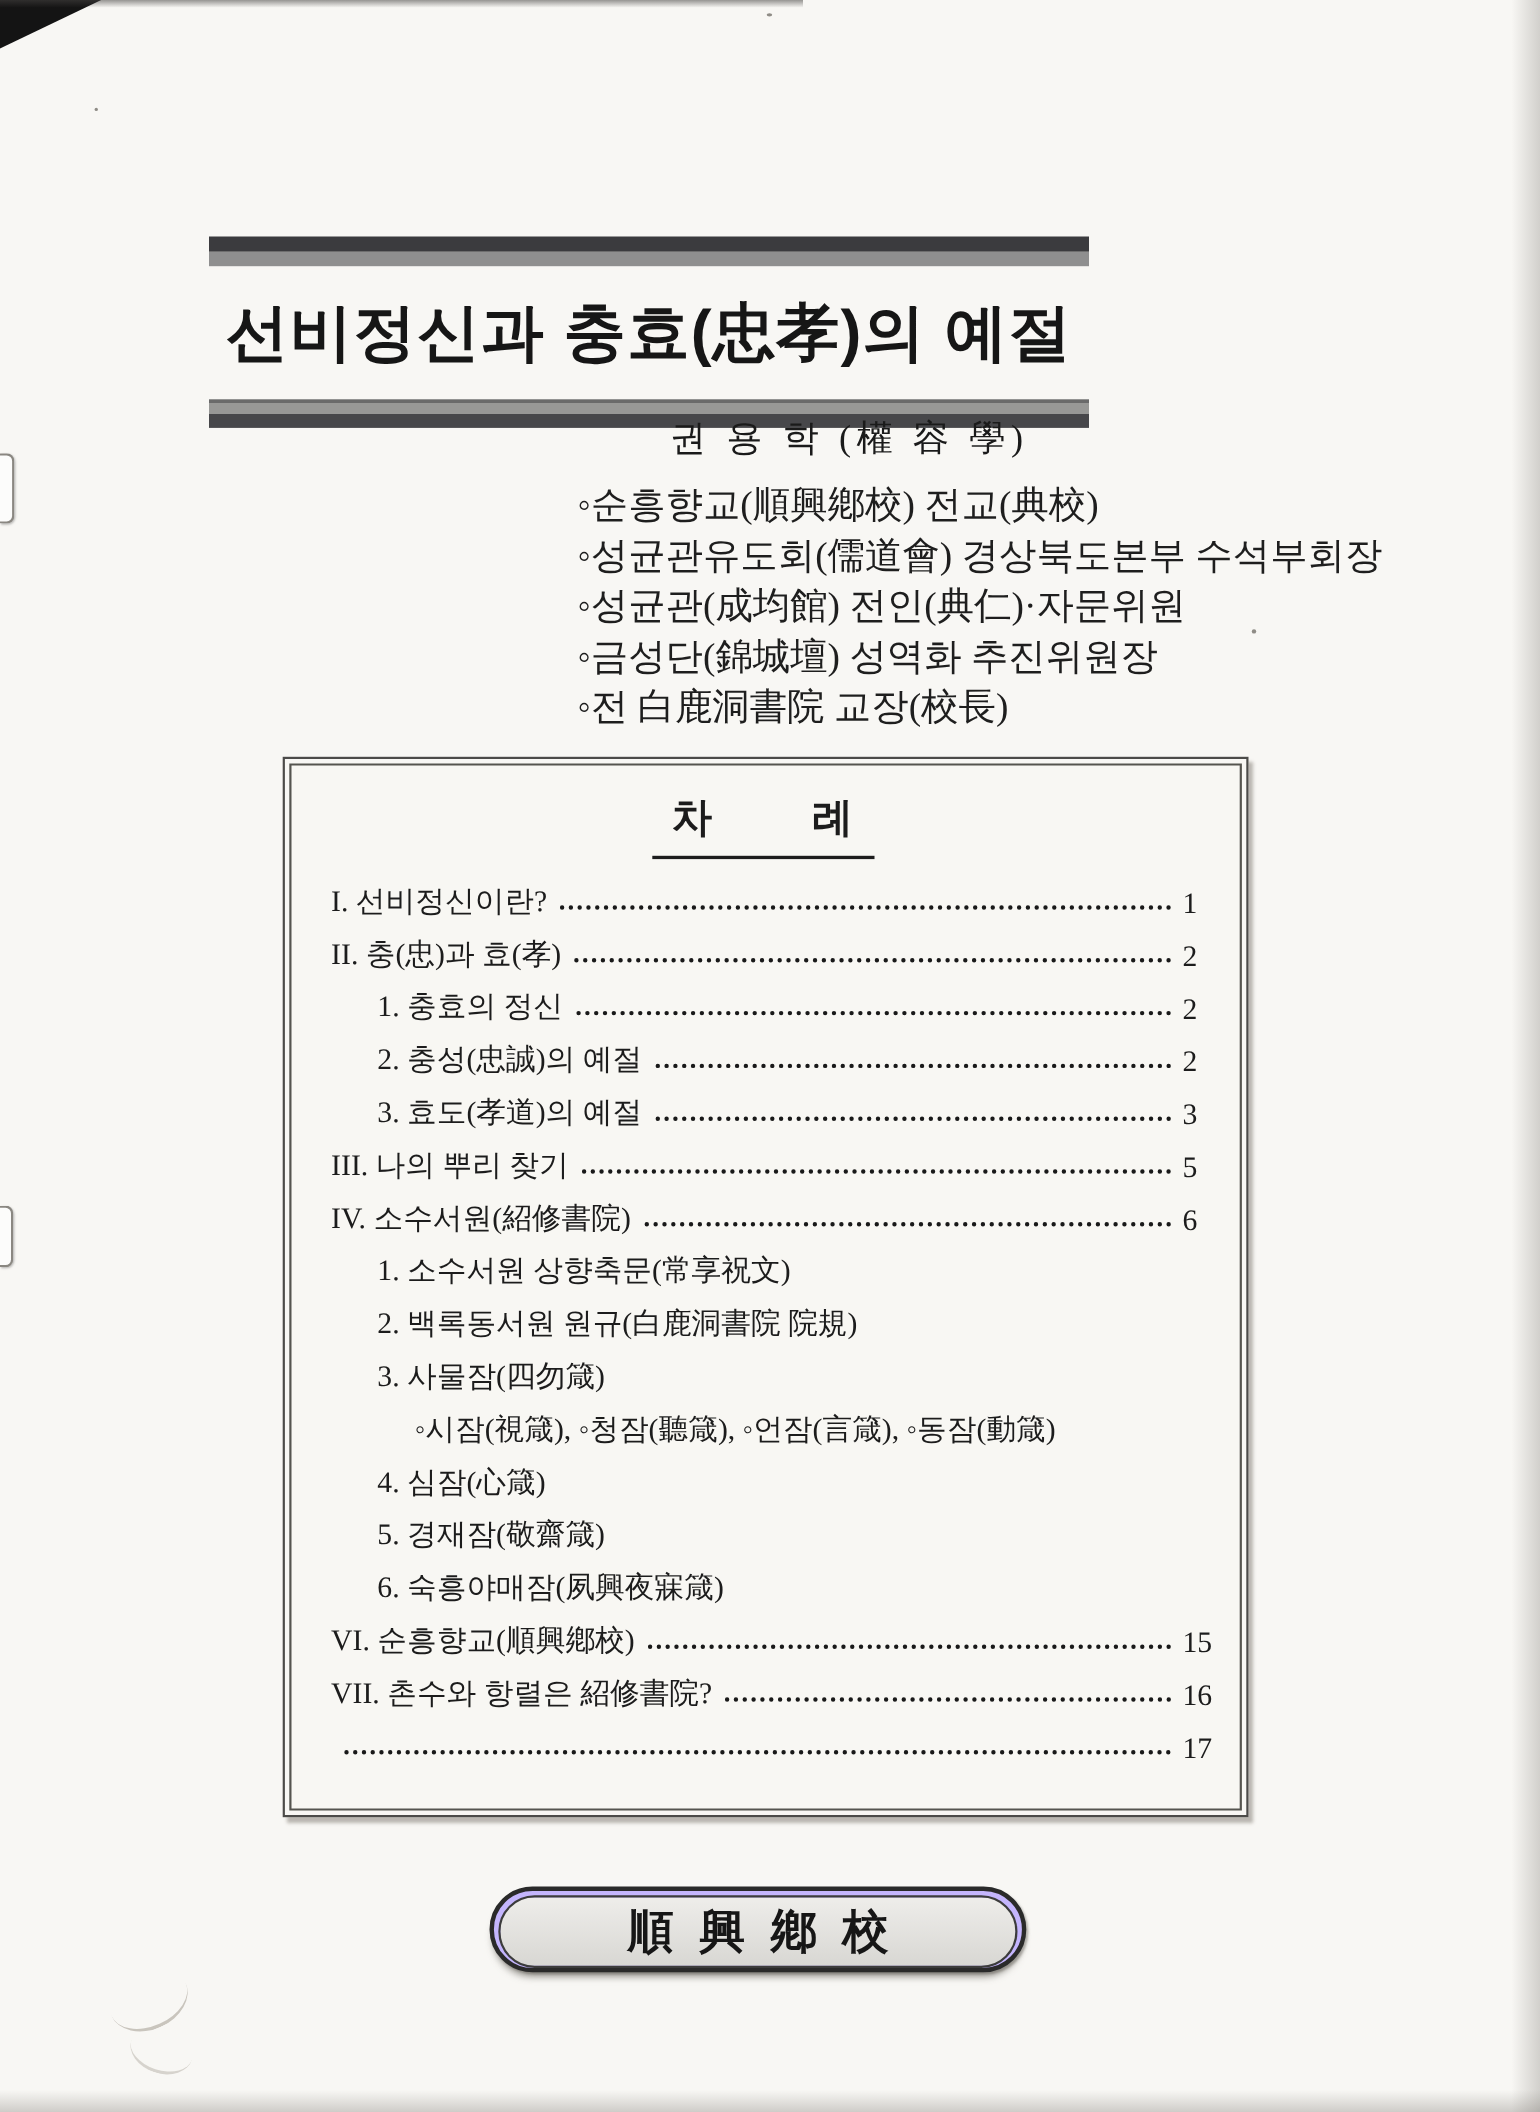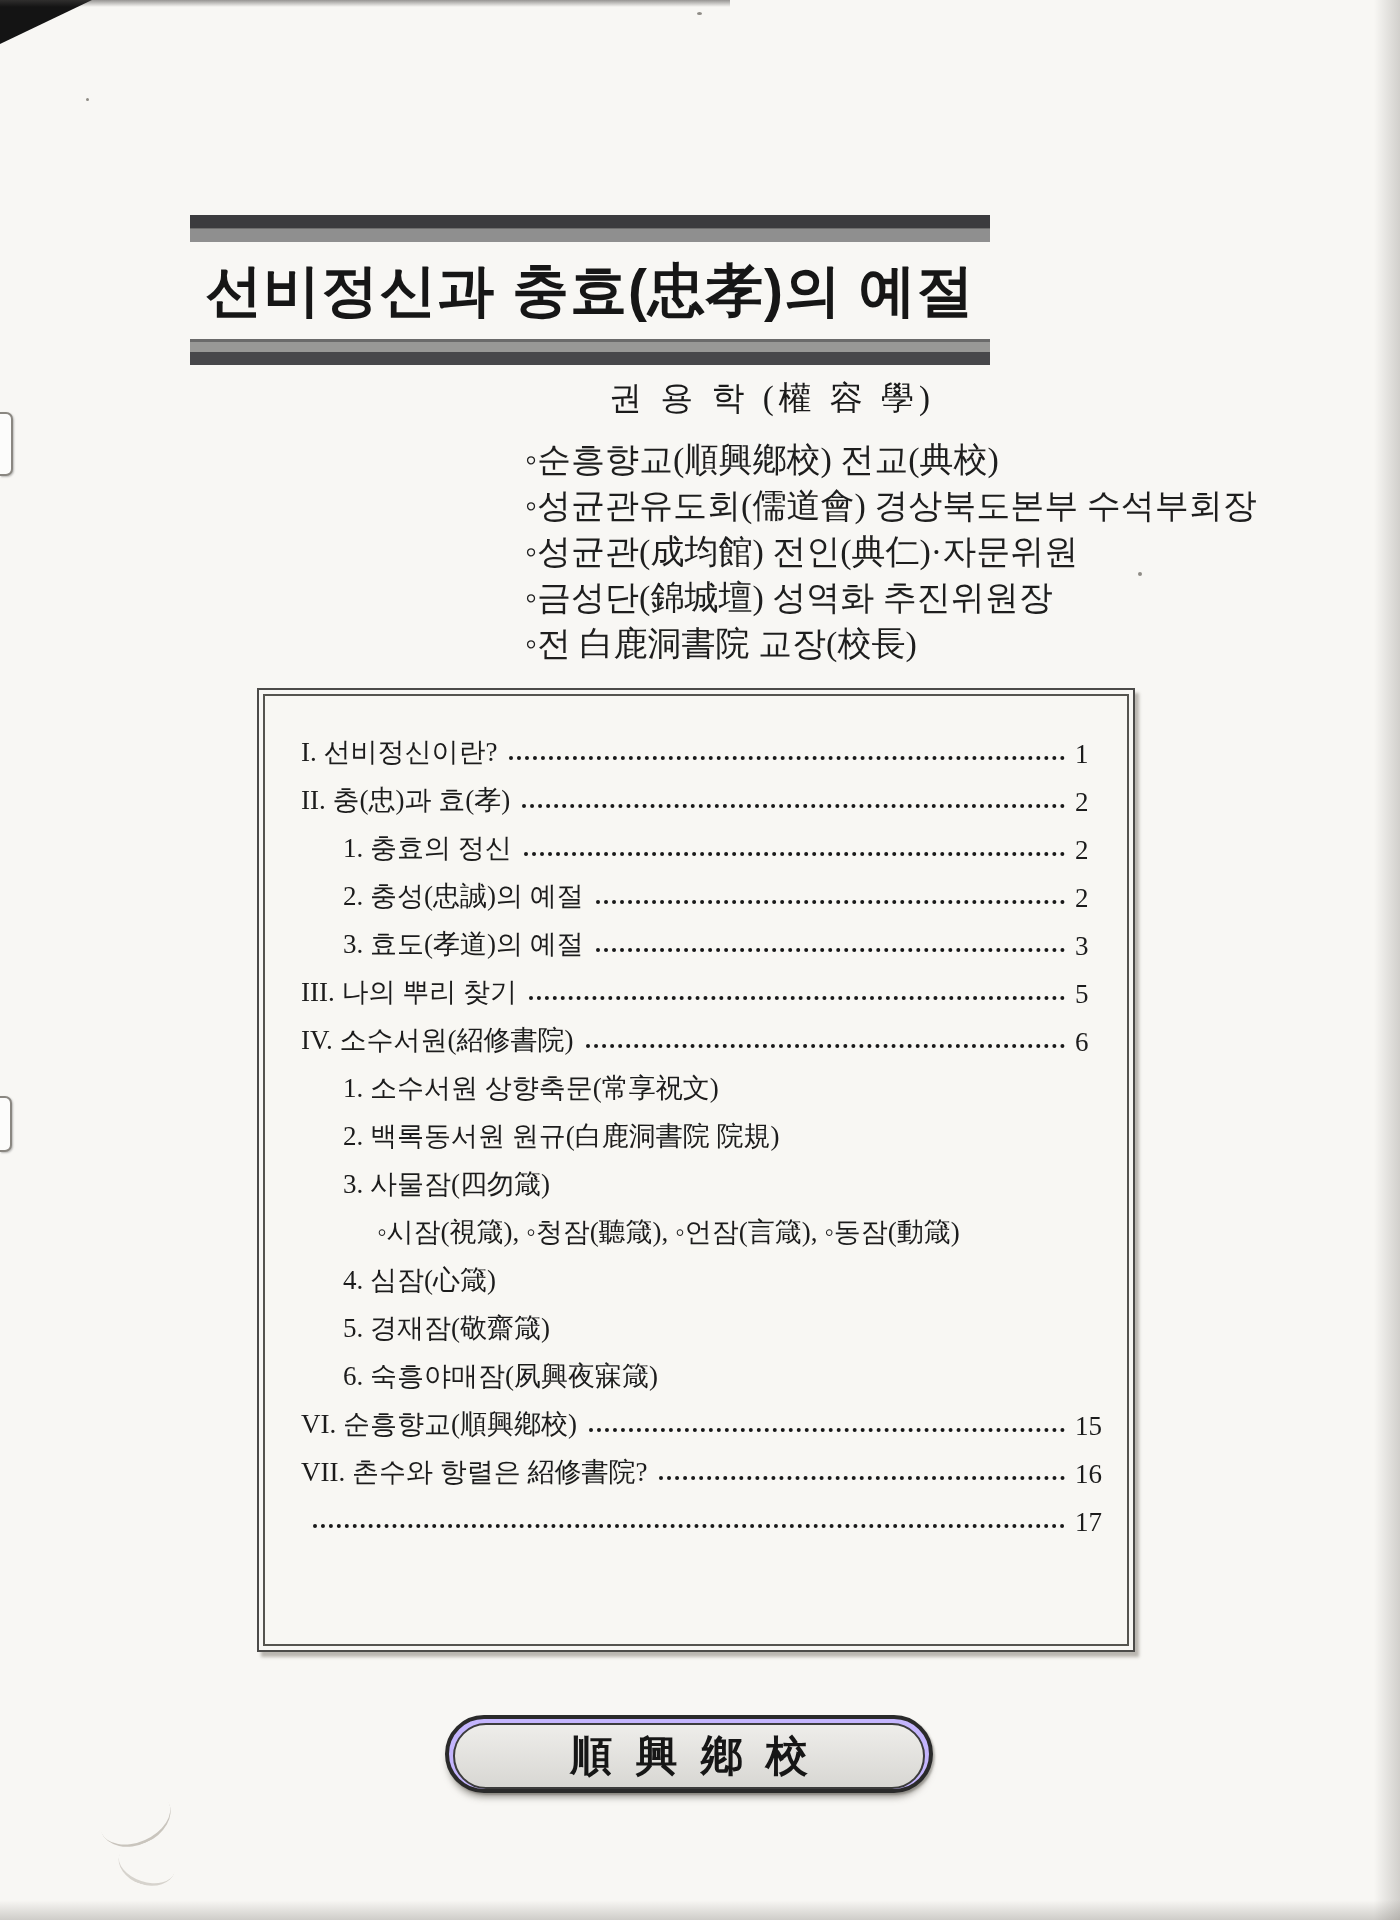--- a/index.html
+++ b/index.html
@@ -27,21 +27,21 @@
   .speck{position:absolute;background:#8f8c86;border-radius:50%;}
   .speck-1{left:1138px;top:572px;width:4px;height:4px;}
   .speck-2{left:697px;top:12px;width:5px;height:3px;}
   .speck-3{left:86px;top:98px;width:3px;height:3px;}
   
   .title-banner{position:absolute;left:190px;top:215px;width:800px;}
   .bar{height:27px;}
   .bar-top{background:linear-gradient(to bottom,#3b3b3e 0 13px,#6e6e6e 13px 14px,#8f8f8f 14px 27px);}
   .bar-bottom{height:26px;background:linear-gradient(to bottom,#6a6a6a 0 3px,#989896 3px 13px,#47474a 13px 26px);}
   .doc-title{
-    margin:0;padding:11px 0 9px;text-align:center;
+    margin:12px;padding:11px 0 9px;text-align:center;
     font-family:"Liberation Sans","DejaVu Sans",sans-serif;
     font-size:57px;font-weight:900;letter-spacing:1px;color:#161616;
   }
   
   .author{position:absolute;left:517px;top:376px;width:580px;}
   .author-name{font-size:33px;letter-spacing:5px;text-align:center;padding-right:70px;color:#1a1a1a;}
   .credentials{list-style:none;margin:16px 0 0;padding:0 0 0 8px;}
   .credentials li{font-size:34px;line-height:46px;white-space:nowrap;color:#1e1e1e;}
   
   .toc-box{
@@ -112,20 +112,23 @@
 
         <li>◦성균관(成均館) 전인(典仁)·자문위원</li>
 
         <li>◦금성단(錦城壇) 성역화 추진위원장</li>
 
         <li>◦전 白鹿洞書院 교장(校長)</li>
       </ul>
   </div>
 
   <div class="toc-box">
+    <div class="toc-heading-wrap">
+      <span class="toc-heading">차 례</span>
+    </div>
     <div class="toc-items">
 
         <div class="toc-row indent-0">
           <span class="toc-label">I. 선비정신이란?</span>
           <span class="toc-leader"></span>
           <span class="toc-page">1</span>
         </div>
 
         <div class="toc-row indent-0">
           <span class="toc-label">II. 충(忠)과 효(孝)</span>

